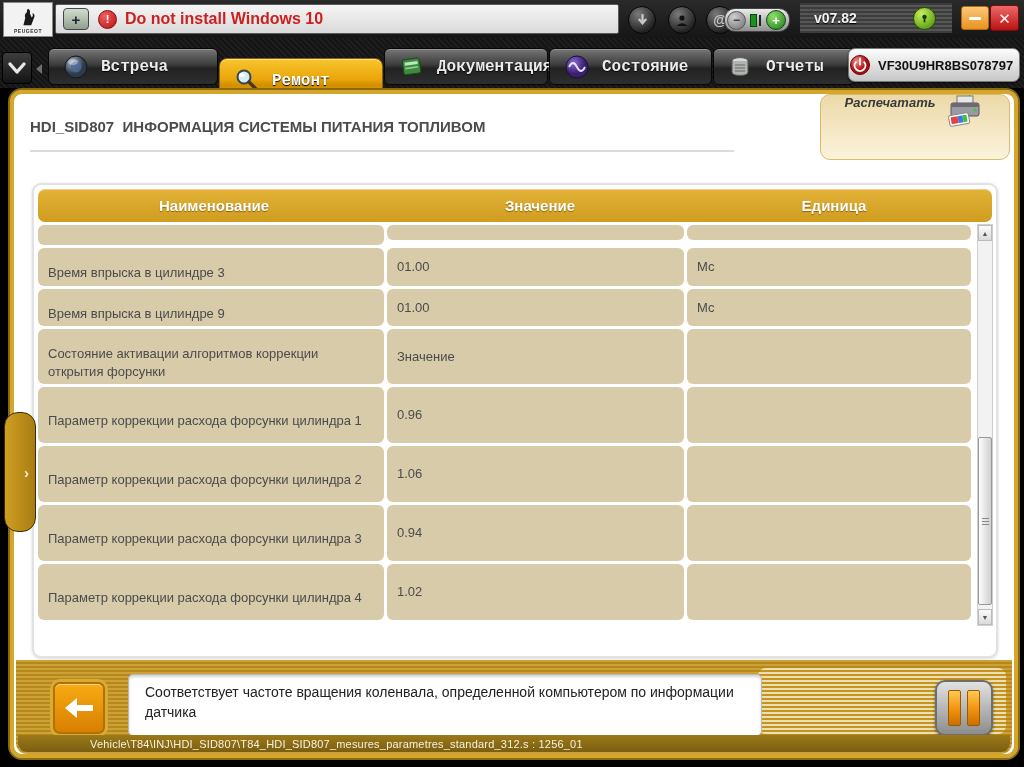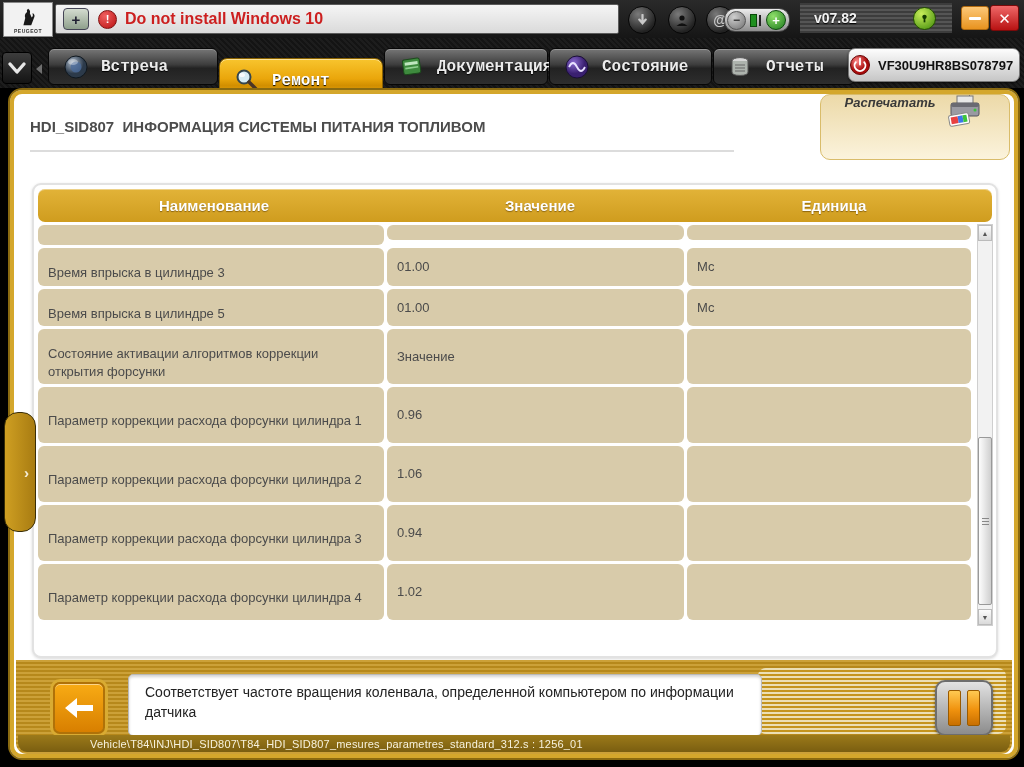--- a/index.html
+++ b/index.html
@@ -263,21 +263,21 @@
         <div class="td td1"></div>
         <div class="td td2"></div>
         <div class="td td3"></div>
       </div>
       <div class="trow r-sm">
         <div class="td td1">Время впрыска в цилиндре 3</div>
         <div class="td td2">01.00</div>
         <div class="td td3">Мс</div>
       </div>
       <div class="trow r-sm">
-        <div class="td td1">Время впрыска в цилиндре 5</div>
+        <div class="td td1">Время впрыска в цилиндре 9</div>
         <div class="td td2">01.00</div>
         <div class="td td3">Мс</div>
       </div>
       <div class="trow r-md">
         <div class="td td1">Состояние активации алгоритмов коррекции открытия форсунки</div>
         <div class="td td2">Значение</div>
         <div class="td td3"></div>
       </div>
       <div class="trow r-lg">
         <div class="td td1">Параметр коррекции расхода форсунки цилиндра 1</div>

